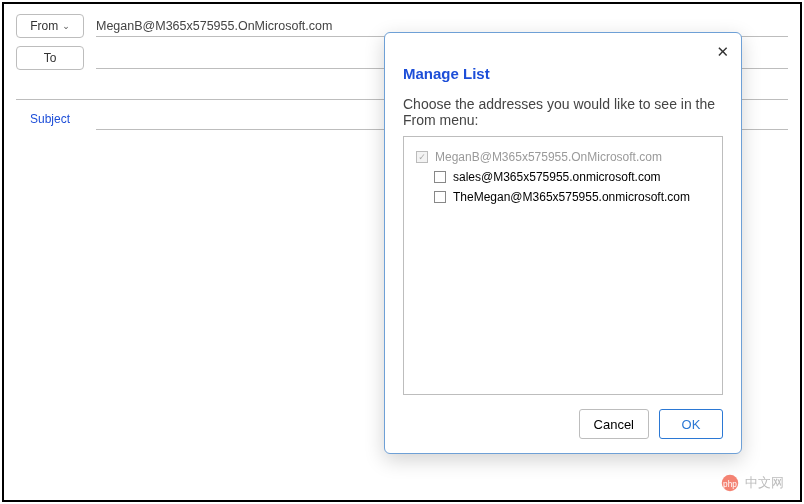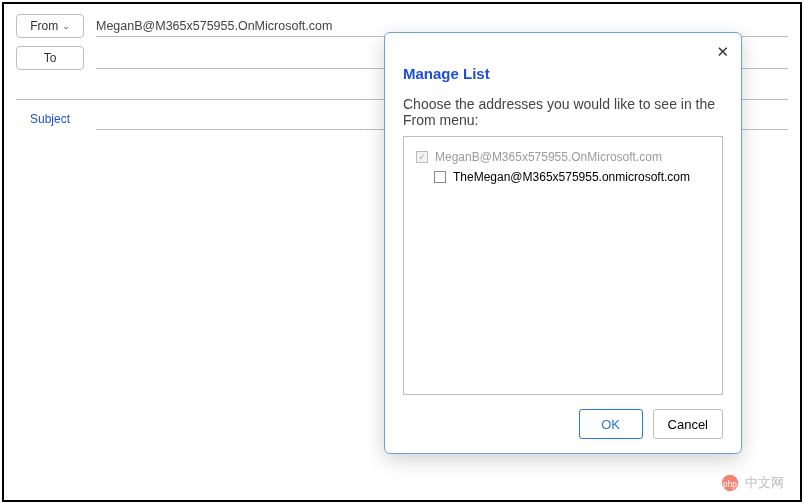--- a/index.html
+++ b/index.html
@@ -192,27 +192,31 @@
     <div class="dialog-title">Manage List</div>
     <div class="dialog-instruction">Choose the addresses you would like to see in the From menu:</div>
 
     <div class="address-list">
       <div class="addr-item disabled">
         <span class="chk disabled">✓</span>
         <span>MeganB@M365x575955.OnMicrosoft.com</span>
       </div>
       <div class="addr-item indent">
         <span class="chk"></span>
+        <span>sales@M365x575955.onmicrosoft.com</span>
+      </div>
+      <div class="addr-item indent">
+        <span class="chk"></span>
         <span>TheMegan@M365x575955.onmicrosoft.com</span>
       </div>
     </div>
 
     <div class="dialog-buttons">
+      <button class="dlg-btn">Cancel</button>
       <button class="dlg-btn primary">OK</button>
-      <button class="dlg-btn">Cancel</button>
     </div>
   </div>
 
   <div class="watermark">
     <span class="watermark-icon">
       <svg viewBox="0 0 24 24" width="22" height="22">
           <circle cx="12" cy="12" r="9" fill="#f26d5b" opacity="0.85"></circle>
           <text x="12" y="16" text-anchor="middle" font-size="9" fill="#fff">php</text>
         </svg>
     </span>

